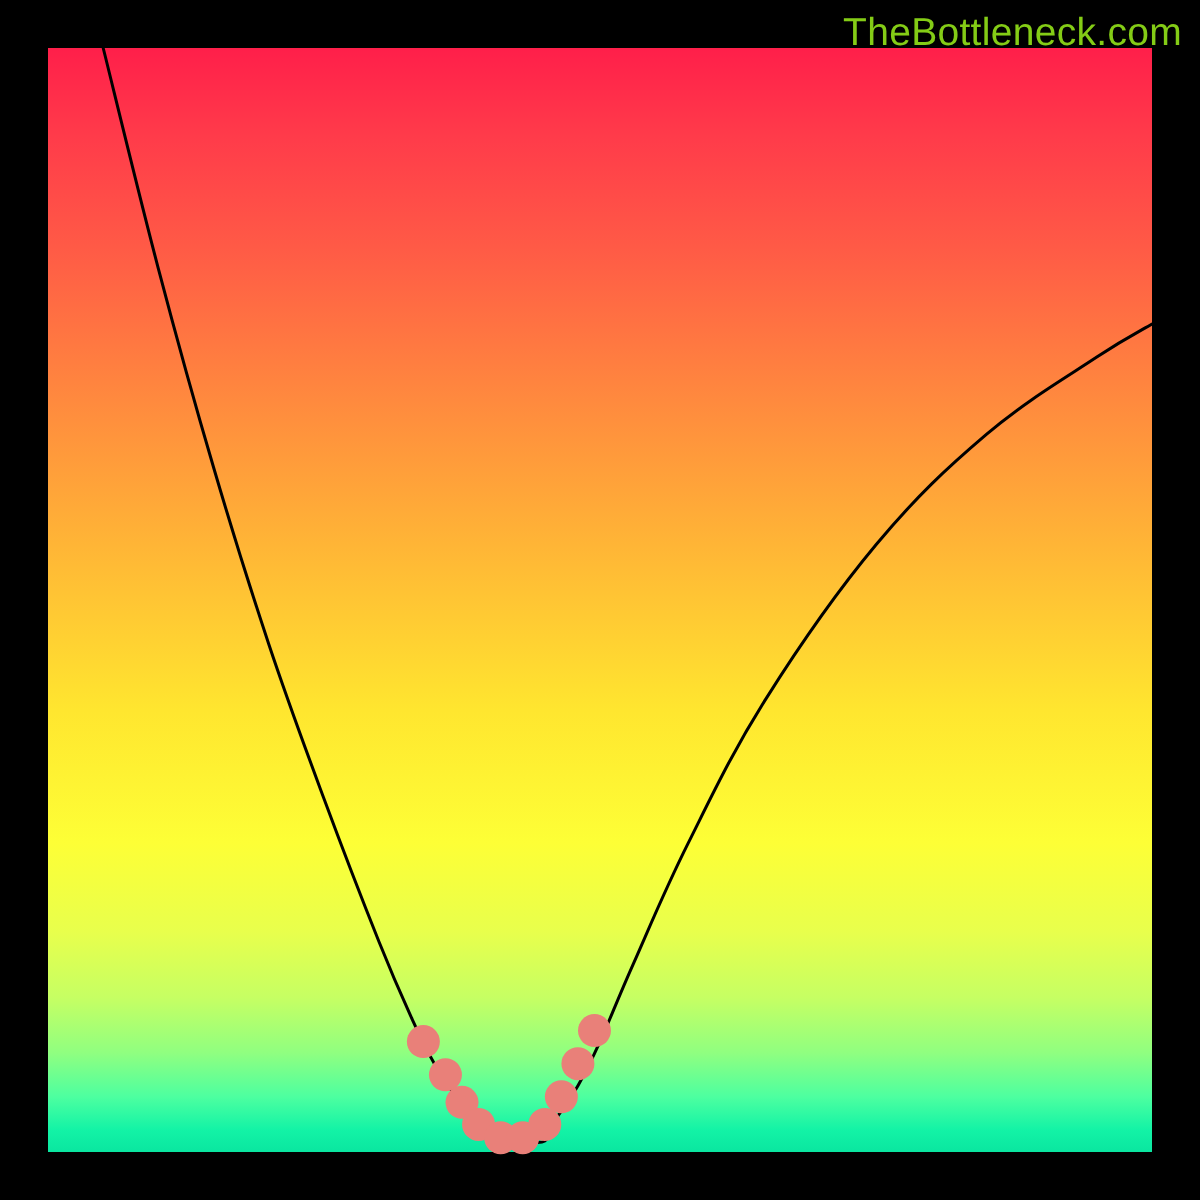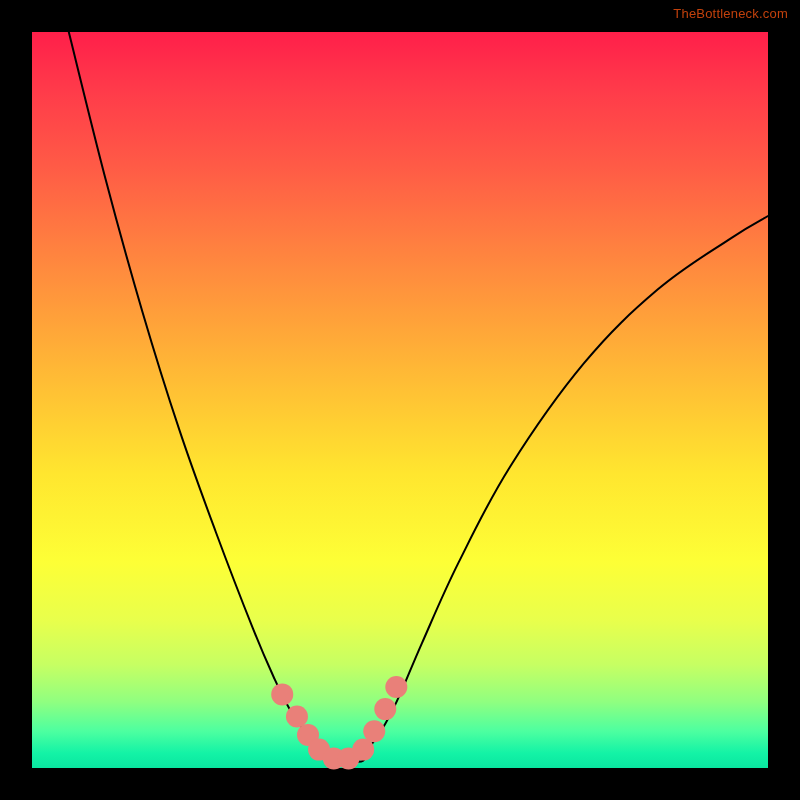--- a/index.html
+++ b/index.html
@@ -38,22 +38,22 @@
       #90ff80 91%,
       #4dffa0 95%,
       #13f3a6 98%,
       #0ae6a0 100%
     );
   }
   .watermark {
     position: absolute;
     top: 6px;
     right: 12px;
-    color: #c2410c;
-    font-size: 13px;
+    color: #84cc16;
+    font-size: 26px;
     font-weight: 500;
     letter-spacing: 0.2px;
     user-select: none;
   }
   svg.curves {
     position: absolute;
     left: 0;
     top: 0;
     width: 736px;
     height: 736px;

